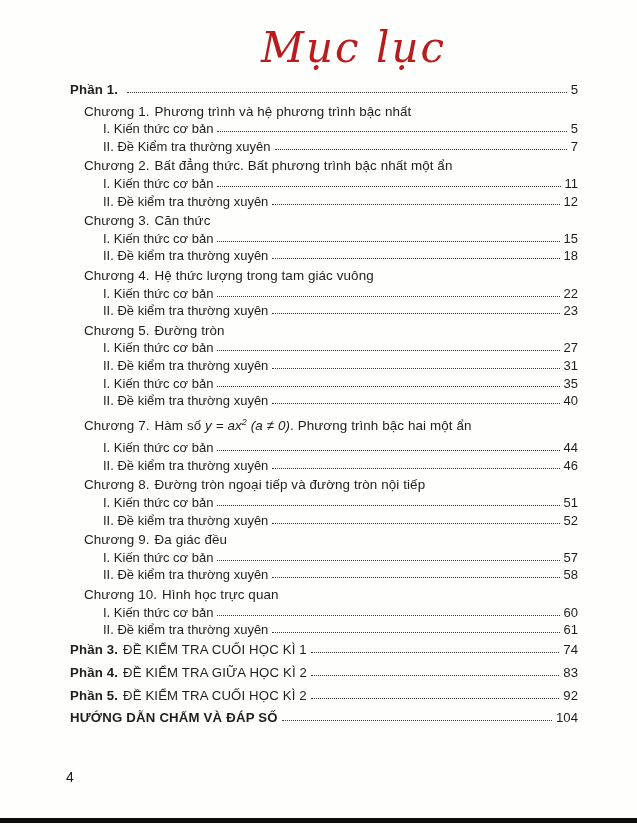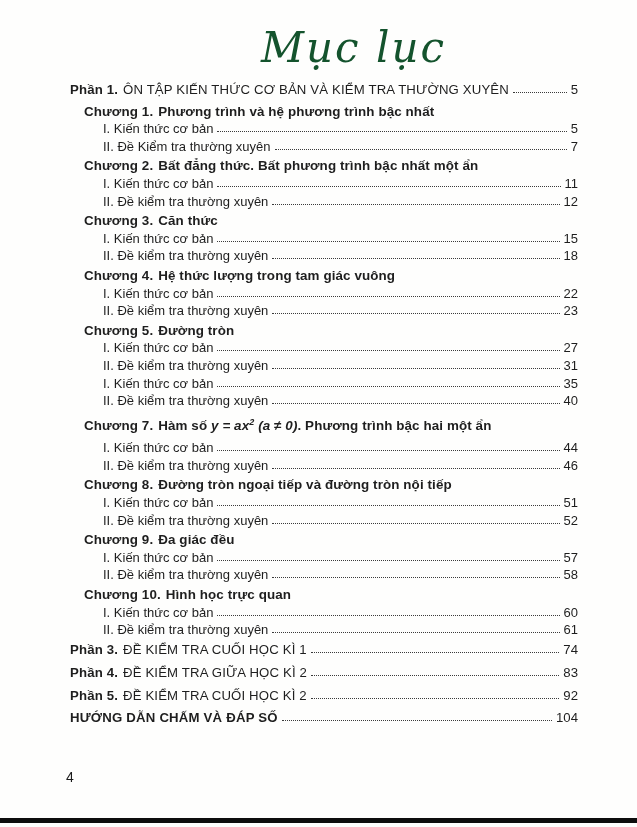--- a/index.html
+++ b/index.html
@@ -18,37 +18,37 @@
     width:100%;
     box-sizing:border-box;
     padding-left:70px;            
     text-align:center;
     font-family:"DejaVu Serif", serif;
     font-style:italic;
     font-weight:500;
     font-size:42px;
     line-height:56px;
     letter-spacing:2px;
-    color:#14532d;
+    color:#b91c1c;
   }
   .toc {
     position:absolute;
     left:70px; top:78px;
     width:508px;
   }
   .row {
     display:flex;
     align-items:flex-end;
     line-height:17.6px;
     font-size:13px;
     white-space:nowrap;
   }
   .row.chapter {
     padding-top:2px;
-    font-weight:bold;
+    font-weight:normal;
     font-size:13.4px;
     padding-left:14px;
     letter-spacing:0.1px;
   }
   .row.chapter.formula { padding-top:7px; padding-bottom:5px; }
   .row.item { padding-left:33px; }
   .row.part, .row.part_strong {
     padding-top:2.5px; padding-bottom:2.5px;
     font-size:13.2px;
     letter-spacing:0.15px;
@@ -82,21 +82,20 @@
   }
 </style>
 </head>
 <body>
 
 <div class="page">
   <div class="doc-title">Mục lục</div>
   <div class="toc">
       <div class="row part">
         <span class="label">Phần 1.</span>
-        <span class="title">ÔN TẬP KIẾN THỨC CƠ BẢN VÀ KIỂM TRA THƯỜNG XUYÊN</span>
         <span class="dots"></span>
         <span class="pagenum">5</span>
       </div>
       <div class="row chapter">
         <span class="label">Chương 1.</span>
         <span class="title">Phương trình và hệ phương trình bậc nhất</span>
       </div>
       <div class="row item">
         <span class="title">I. Kiến thức cơ bản</span>
         <span class="dots"></span>

